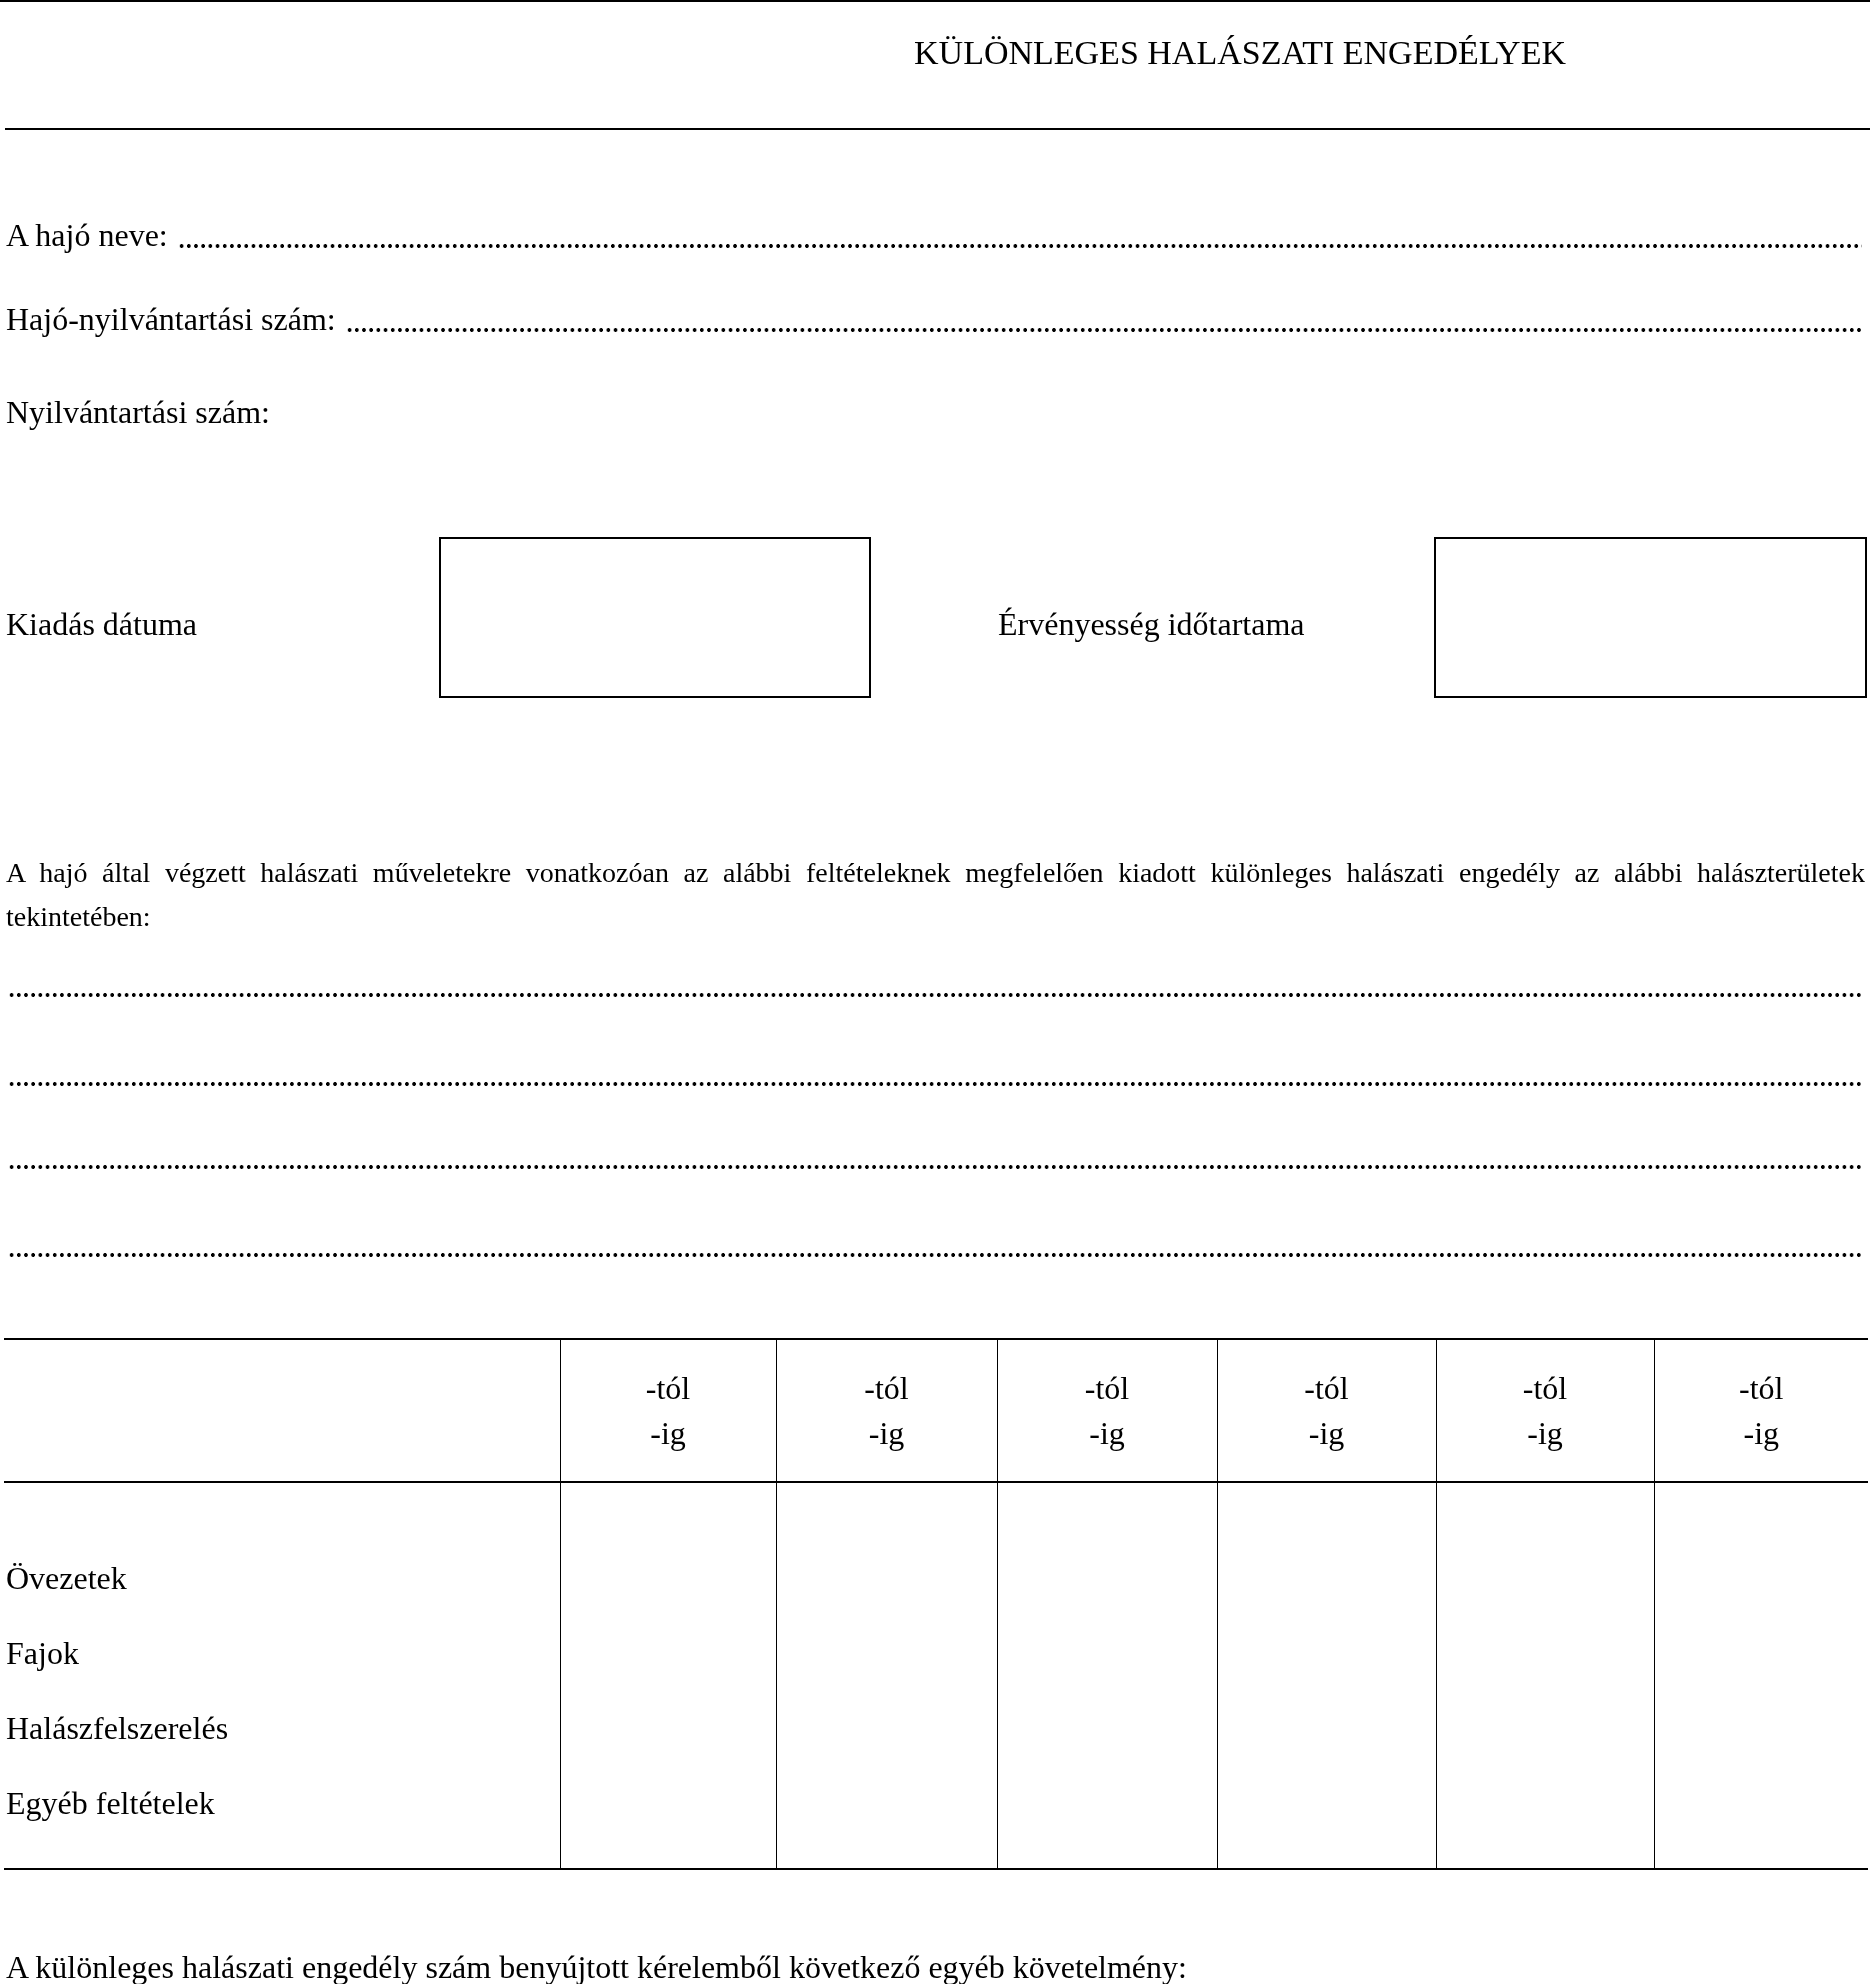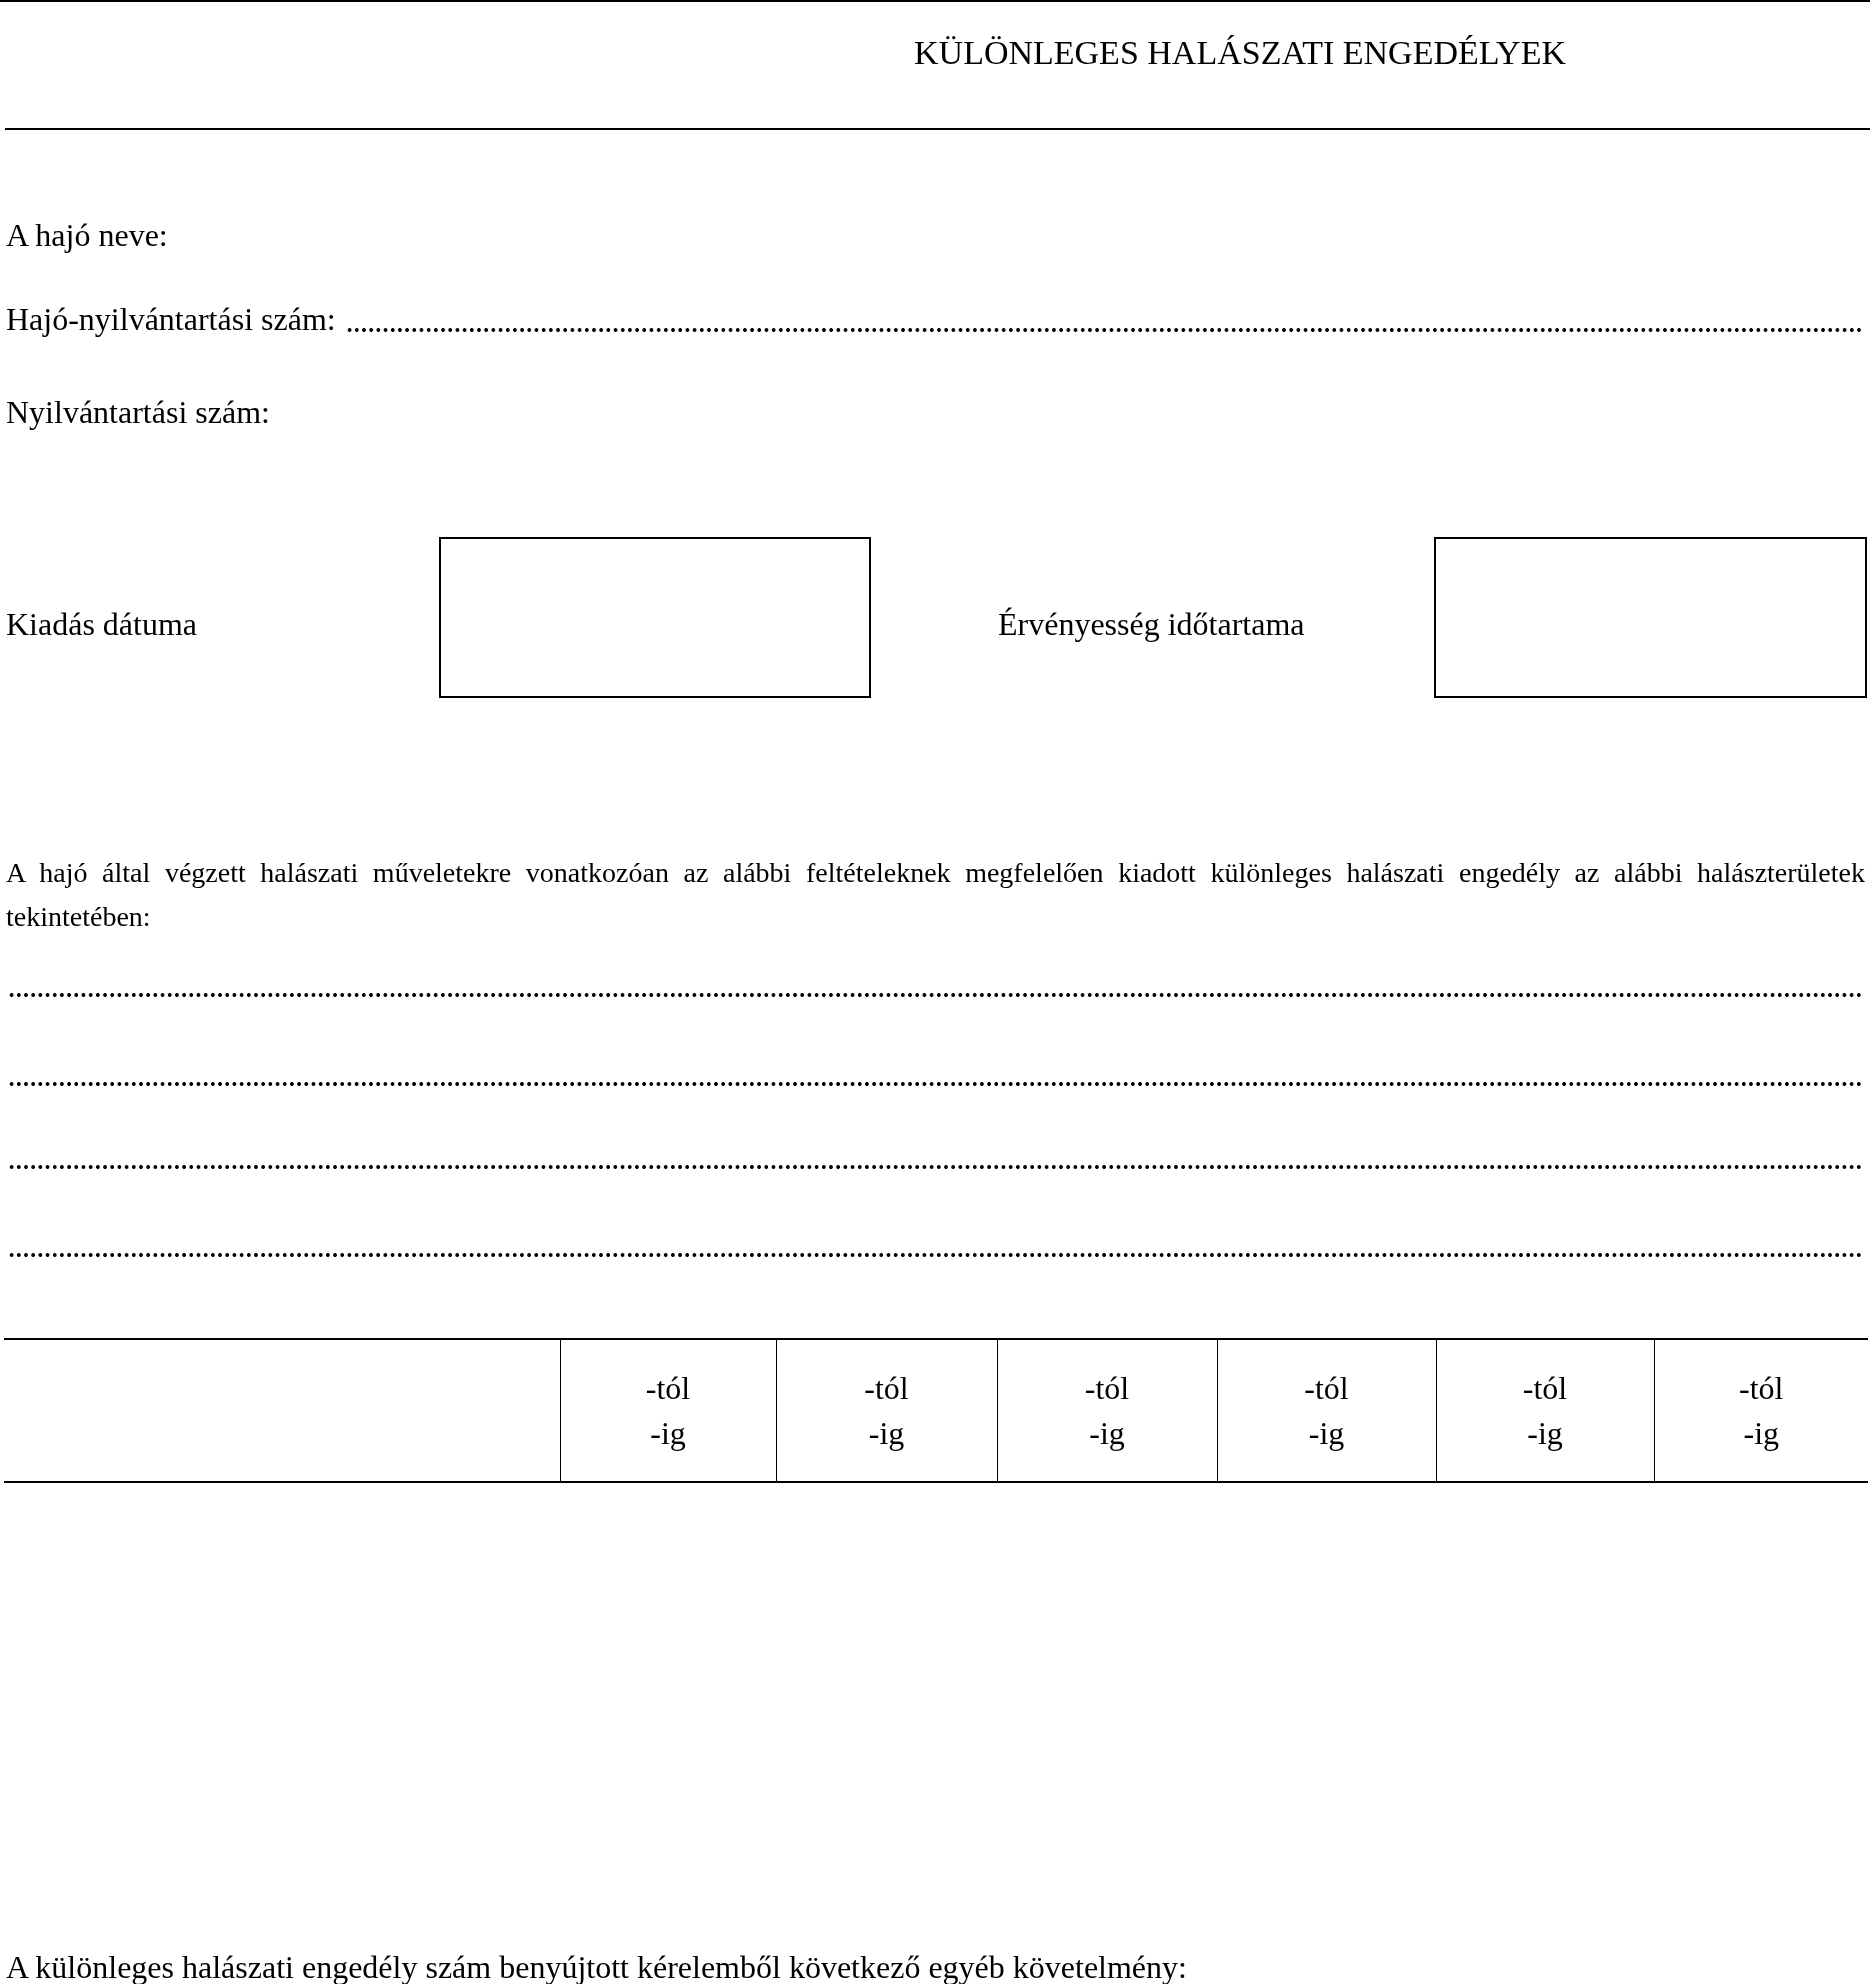--- a/index.html
+++ b/index.html
@@ -30,21 +30,21 @@
   </style>
 </head>
 <body>
 
 <div class="hr" style="top:0; left:0; height:2px;"></div>
 
 <div class="abs title">KÜLÖNLEGES HALÁSZATI ENGEDÉLYEK</div>
 
 <div class="hr" style="top:128px; height:2px;"></div>
 
-<div class="field" style="top:217px;flex-direction:column;">
+<div class="field" style="top:217px;">
   <span class="lbl">A hajó neve:</span>
   <span class="dots"></span>
 </div>
 <div class="field" style="top:301px;">
   <span class="lbl">Hajó-nyilvántartási szám:</span>
   <span class="dots"></span>
 </div>
 <div class="field" style="top:394px;flex-direction:column;">
   <span class="lbl">Nyilvántartási szám:</span>
   <span class="dots"></span>
@@ -97,17 +97,33 @@
     </td>
     <td class="col">
       <div>-tól</div>
       <div>-ig</div>
     </td>
     <td class="col">
       <div>-tól</div>
       <div>-ig</div>
     </td>
   </tr>
+  <tr class="body">
+    <td class="label-col">
+      <div class="rowlabels" style="height:257px; margin-top:30px;">
+        <span>Övezetek</span>
+        <span>Fajok</span>
+        <span>Halászfelszerelés</span>
+        <span>Egyéb feltételek</span>
+      </div>
+    </td>
+    <td class="col"></td>
+    <td class="col"></td>
+    <td class="col"></td>
+    <td class="col"></td>
+    <td class="col"></td>
+    <td class="col"></td>
+  </tr>
 </tbody>
   </table>
 
 <div class="abs txt" style="left:6px; top:1951px;">A különleges halászati engedély szám benyújtott kérelemből következő egyéb követelmény:</div>
 
 
 </body></html>

